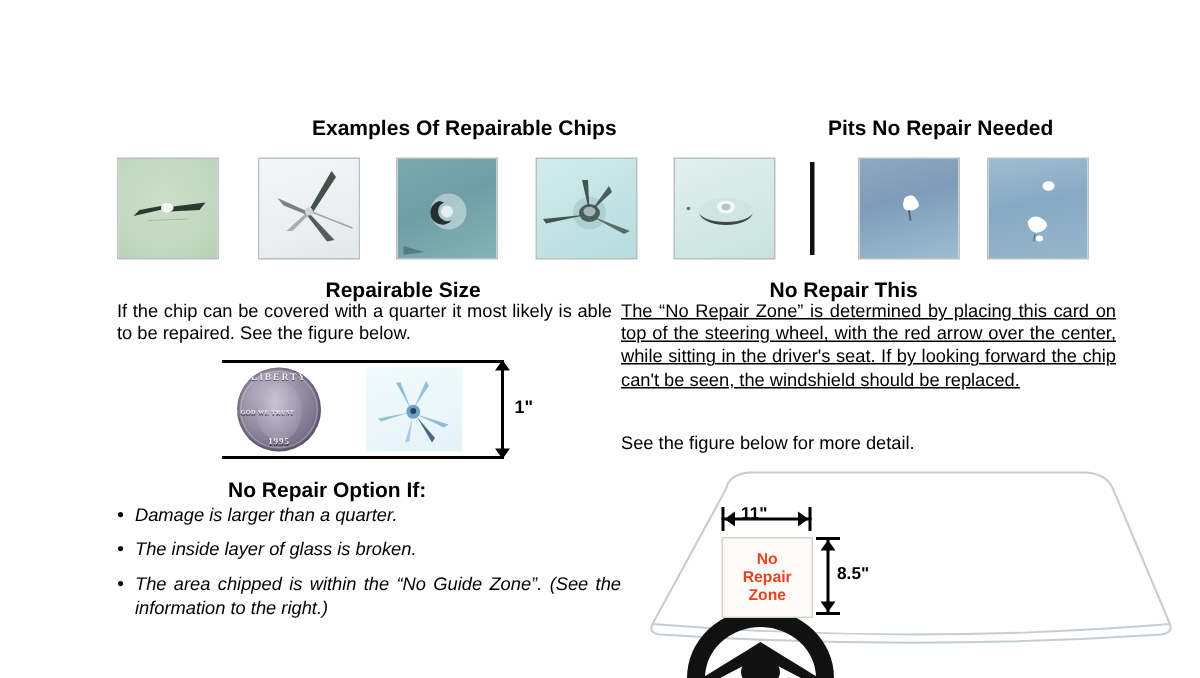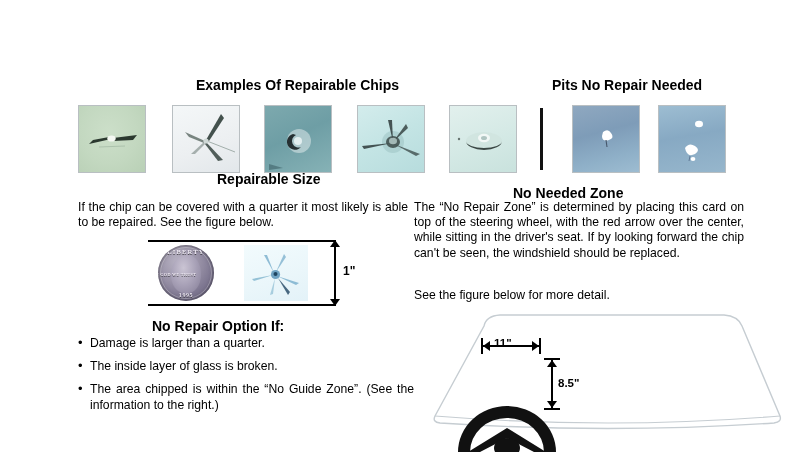--- a/index.html
+++ b/index.html
@@ -43,23 +43,23 @@
     text-align: left;
   }
 
   
   .hdr {
     position: absolute;
     font-size: 14px;
     font-weight: bold;
     white-space: nowrap;
   }
-  #hdr-chips { left: 196px; top: 77px; text-align: right; }
+  #hdr-chips { left: 208px; top: 77px; text-align: right; }
   #hdr-pits  { left: 552px; top: 77px; }
-  #hdr-size  { left: 186px; top: 171px; padding-left: 31px; }
+  #hdr-size  { left: 186px; top: 185px; padding-left: 31px; }
   #hdr-nrz   { left: 513px; top: 185px; }
   #hdr-opt   { left: 152px; top: 318px; }
 
   
   .photo {
     position: absolute;
     top: 105px;
     width: 66px;
     height: 66px;
     border: 1px solid #b9bfc2;
@@ -91,21 +91,21 @@
   }
 
   
   .para {
     position: absolute;
     font-size: 12.2px;
     line-height: 15.2px;
     text-align: justify;
   }
   #para-size { left: 78px; top: 200px; width: 330px; }
-  #para-nrz  { left: 414px; top: 200px; width: 330px; }
+  #para-nrz  { left: 414px; top: 200px; width: 330px; text-decoration: underline; }
   #para-nrz2 { left: 414px; top: 288px; width: 330px; text-align: left; }
 
   
   #size-figure {
     position: absolute;
     left: 148px; top: 240px;
     width: 186px; height: 66px;
   }
   #size-rule-top, #size-rule-bot {
     position: absolute; left: 0; width: 186px; height: 2px; background: #000;
@@ -184,20 +184,21 @@
     left: 78px; top: 336px;
     width: 336px;
     font-size: 12.2px;
     line-height: 15.2px;
   }
   #bullets .bullet {
     position: relative;
     padding-left: 12px;
     margin-bottom: 8px;
     text-align: justify;
+    font-style: italic;
   }
   #bullets .bullet:last-child { margin-bottom: 0; }
   #bullets .bullet::before {
     content: "\2022";
     position: absolute;
     left: 0; top: -1px;
     font-size: 13px;
   }
 
   
@@ -350,21 +351,21 @@
       <ellipse cx="40" cy="18" rx="4" ry="3.2" fill="#ffffff"></ellipse>
       <path d="M26 42 q4 -6 10 -2 q6 4 0 8 q-8 4 -10 -6 z" fill="#ffffff"></path>
       <ellipse cx="34" cy="53" rx="2.4" ry="2" fill="#ffffff"></ellipse>
       <path d="M31 50 L30 55" stroke="#5a7390" stroke-width=".9" fill="none"></path>
     </svg>
   </div>
 
   <div class="hdr" id="hdr-size">Repairable Size</div>
   <div class="para" id="para-size">If the chip can be covered with a quarter it most likely is able to be repaired. See  the figure below.</div>
 
-  <div class="hdr" id="hdr-nrz">No Needed Zone</div>
+  <div class="hdr" id="hdr-nrz">No Repair This</div>
   <div class="para" id="para-nrz">The “No Repair Zone” is determined by placing this card on top of the steering wheel, with the red arrow over the center, while sitting in the driver's seat. If by looking forward the chip can't be seen, the windshield should be replaced.</div>
   <div class="para" id="para-nrz2">See the figure below for more detail.</div>
 
   <div id="size-figure">
     <div id="size-rule-top"></div>
     <div id="size-rule-bot"></div>
 
     <div id="coin">
       <div class="face"></div>
       <div class="rim"></div>
@@ -413,20 +414,25 @@
     </svg>
   </div>
 
   <div class="dim-line" id="dim11"></div>
   <div class="dim-line" id="dim11-capL"></div>
   <div class="dim-line" id="dim11-capR"></div>
   <div class="arrow-h" id="arrow-l"></div>
   <div class="arrow-h" id="arrow-r"></div>
   <div id="lbl-11">11"</div>
 
+  <div id="nrz-box">
+    <span style="color: rgb(232, 67, 31);">No</span>
+    <span style="color: rgb(232, 67, 31);">Repair</span>
+    <span style="color: rgb(232, 67, 31);">Zone</span>
+  </div>
 
   <div class="dim-line" id="dim85"></div>
   <div class="dim-line" id="dim85-capT"></div>
   <div class="dim-line" id="dim85-capB"></div>
   <div class="arrow-v" id="arrow-t"></div>
   <div class="arrow-v" id="arrow-b"></div>
   <div id="lbl-85">8.5"</div>
 
 </div>
 

